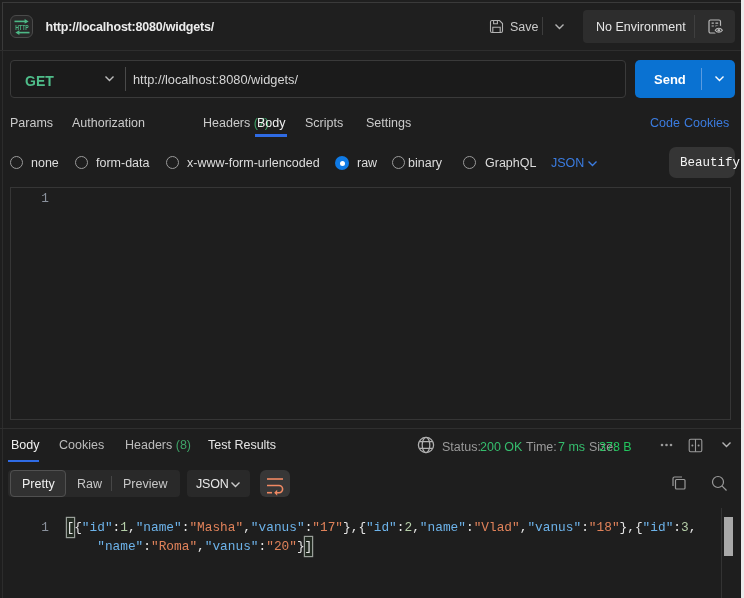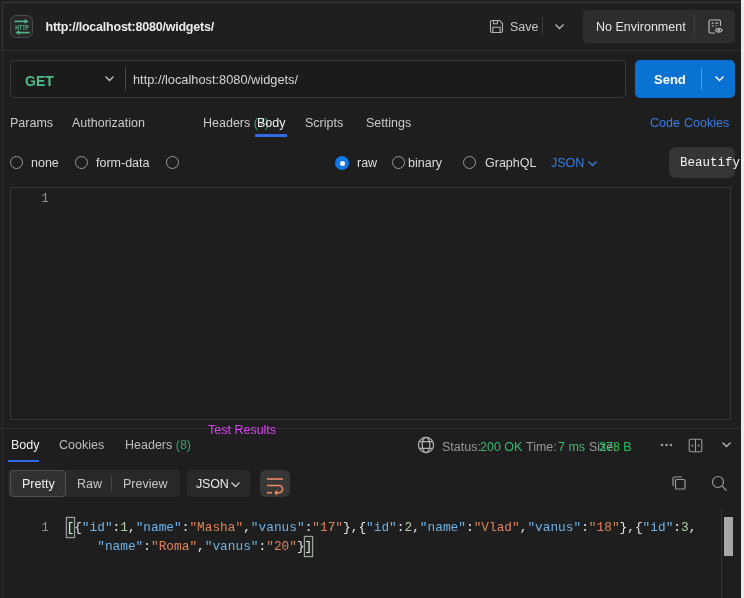--- a/index.html
+++ b/index.html
@@ -83,20 +83,21 @@
   <div class="abs" style="left:305px;top:116px;color:#cbcbcb;">Scripts</div>
   <div class="abs" style="left:366px;top:116px;color:#cbcbcb;">Settings</div>
   <div class="abs blue" style="left:650px;top:116px;">Code</div>
   <div class="abs blue" style="left:684px;top:116px;">Cookies</div>
 
   <div class="abs" style="left:10px;top:156px;width:13px;height:13px;border:1.4px solid #9a9a9a;border-radius:50%;box-sizing:border-box;"></div>
   <div class="abs" style="left:31px;top:156px;color:#dddddd;">none</div>
   <div class="abs" style="left:75px;top:156px;width:13px;height:13px;border:1.4px solid #9a9a9a;border-radius:50%;box-sizing:border-box;"></div>
   <div class="abs" style="left:96px;top:156px;color:#dddddd;">form-data</div>
   <div class="abs" style="left:166px;top:156px;width:13px;height:13px;border:1.4px solid #9a9a9a;border-radius:50%;box-sizing:border-box;"></div>
+  <div class="abs" style="left:187px;top:156px;color:#dddddd;">x-www-form-urlencoded</div>
   <div class="abs" style="left:335px;top:156px;width:14px;height:14px;background:#0f7ae5;border-radius:50%;"></div>
   <div class="abs" style="left:339.5px;top:160.5px;width:5px;height:5px;background:#ffffff;border-radius:50%;"></div>
   <div class="abs" style="left:357px;top:156px;color:#dddddd;">raw</div>
   <div class="abs" style="left:392px;top:156px;width:13px;height:13px;border:1.4px solid #9a9a9a;border-radius:50%;box-sizing:border-box;"></div>
   <div class="abs" style="left:408px;top:156px;color:#dddddd;">binary</div>
   <div class="abs" style="left:463px;top:156px;width:13px;height:13px;border:1.4px solid #9a9a9a;border-radius:50%;box-sizing:border-box;"></div>
   <div class="abs" style="left:485px;top:156px;color:#dddddd;">GraphQL</div>
   <div class="abs blue" style="left:551px;top:156px;">JSON</div>
   <svg class="abs" style="left:587px;top:160px;" width="11" height="8" viewBox="0 0 11 8">
     <path d="M1.5 1.5 L5.5 5.5 L9.5 1.5" stroke="#3b7ce0" stroke-width="1.4" fill="none"></path>
@@ -106,21 +107,21 @@
 
   <div class="abs" style="left:10px;top:187px;width:721px;height:233px;border:1px solid #363636;box-sizing:border-box;"></div>
   <div class="abs" style="left:34px;top:191px;width:15px;text-align:right;font-family:'Liberation Mono',monospace;font-size:12.8px;color:#8a919c;">1</div>
 
   <div class="abs" style="left:0;top:428px;width:744px;height:1px;background:#2f2f2f;"></div>
 
   <div class="abs" style="left:11px;top:438px;color:#f0f0f0;">Body</div>
   <div class="abs" style="left:8px;top:459.5px;width:31px;height:2.5px;background:#2f6be4;"></div>
   <div class="abs" style="left:59px;top:438px;color:#bdbdbd;">Cookies</div>
   <div class="abs" style="left:125px;top:438px;color:#bdbdbd;">Headers <span style="color:#3fa368;">(8)</span></div>
-  <div class="abs" style="left:208px;top:423px;color:#d946ef;">Test Results</div>
+  <div class="abs" style="left:208px;top:438px;color:#e5e5e5;">Test Results</div>
 
   <svg class="abs" style="left:417px;top:436px;" width="18" height="18" viewBox="0 0 18 18">
     <g stroke="#b0b0b0" stroke-width="1.25" fill="none">
       <circle cx="9" cy="9" r="7.6"></circle>
       <ellipse cx="9" cy="9" rx="3.8" ry="7.6"></ellipse>
       <path d="M2.2 5.6 H15.8 M2.2 12.4 H15.8"></path>
     </g>
   </svg>
   <div class="abs" style="left:442px;top:440px;color:#9a9a9a;">Status:</div>
     <div class="abs" style="left:480px;top:440px;color:#35bd6d;">200 OK</div>

